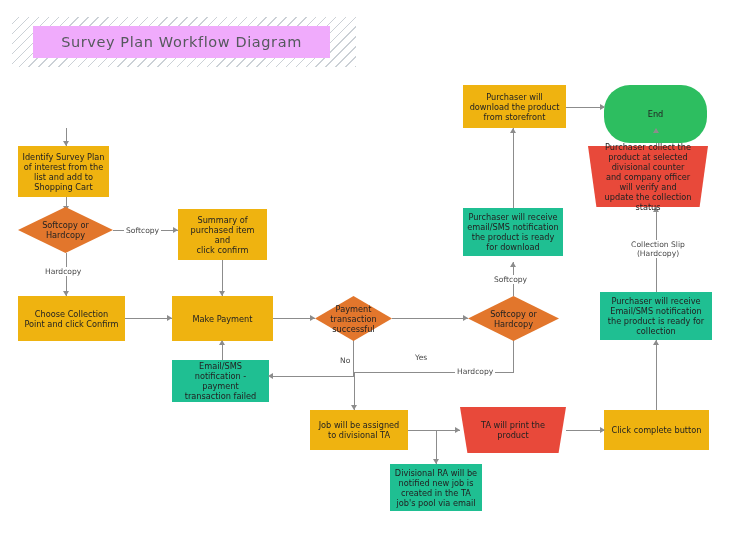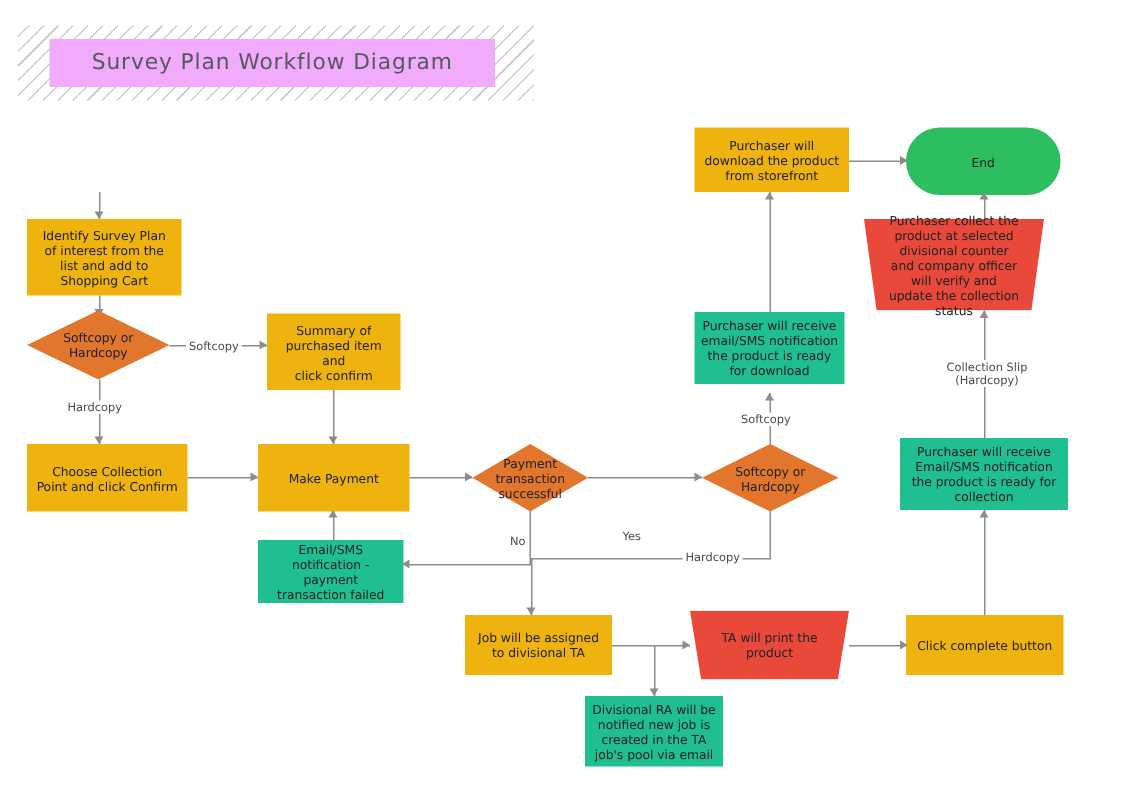--- a/index.html
+++ b/index.html
@@ -227,21 +227,21 @@
   <div class="edge-lbl" style="left:124px; top:226px;">Softcopy</div>
   <div class="edge-lbl" style="left:43px; top:267px;">Hardcopy</div>
   <div class="edge-lbl" style="left:413px; top:313px;margin-top:40px;">Yes</div>
   <div class="edge-lbl" style="left:338px; top:356px;">No</div>
   <div class="edge-lbl" style="left:492px; top:275px;">Softcopy</div>
   <div class="edge-lbl" style="left:455px; top:367px;">Hardcopy</div>
   <div class="edge-lbl" style="left:620px; top:240px; width:72px;">Collection Slip
 (Hardcopy)</div>
 
 
-  <div class="node rect fill-yellow" style="left:18px; top:146px; width:103px; height:51px;">
+  <div class="node rect fill-yellow" style="left:18px; top:146px; width:91px; height:51px;">
     <span class="lbl">Identify Survey Plan
 of interest from the
 list and add to
 Shopping Cart</span>
   </div>
 
   <div class="node diamond" style="left:18px; top:207px; width:95px; height:46px;">
     <span class="shape"></span>
     <span class="lbl">Softcopy or
 Hardcopy</span>
@@ -303,21 +303,21 @@
 product</span>
   </div>
 
   <div class="node rect fill-teal" style="left:600px; top:292px; width:112px; height:48px;">
     <span class="lbl">Purchaser will receive
 Email/SMS notification
 the product is ready for
 collection</span>
   </div>
 
-  <div class="node trap-down" style="left:576px; top:146px; width:120px; height:61px;">
+  <div class="node trap-down" style="left:588px; top:146px; width:120px; height:61px;">
     <span class="shape"></span>
     <span class="lbl">Purchaser collect the
 product at selected
 divisional counter
 and company officer
 will verify and
 update the collection
 status</span>
   </div>
 
@@ -327,17 +327,17 @@
 the product is ready
 for download</span>
   </div>
 
   <div class="node rect fill-yellow" style="left:463px; top:85px; width:103px; height:43px;">
     <span class="lbl">Purchaser will
 download the product
 from storefront</span>
   </div>
 
-  <div class="node terminator fill-green" style="left:604px; top:85px; width:103px; height:45px;">
+  <div class="node terminator fill-green" style="left:604px; top:85px; width:103px; height:58px;">
     <span class="lbl">End</span>
   </div>
 
 </div>
 
 </body></html>

